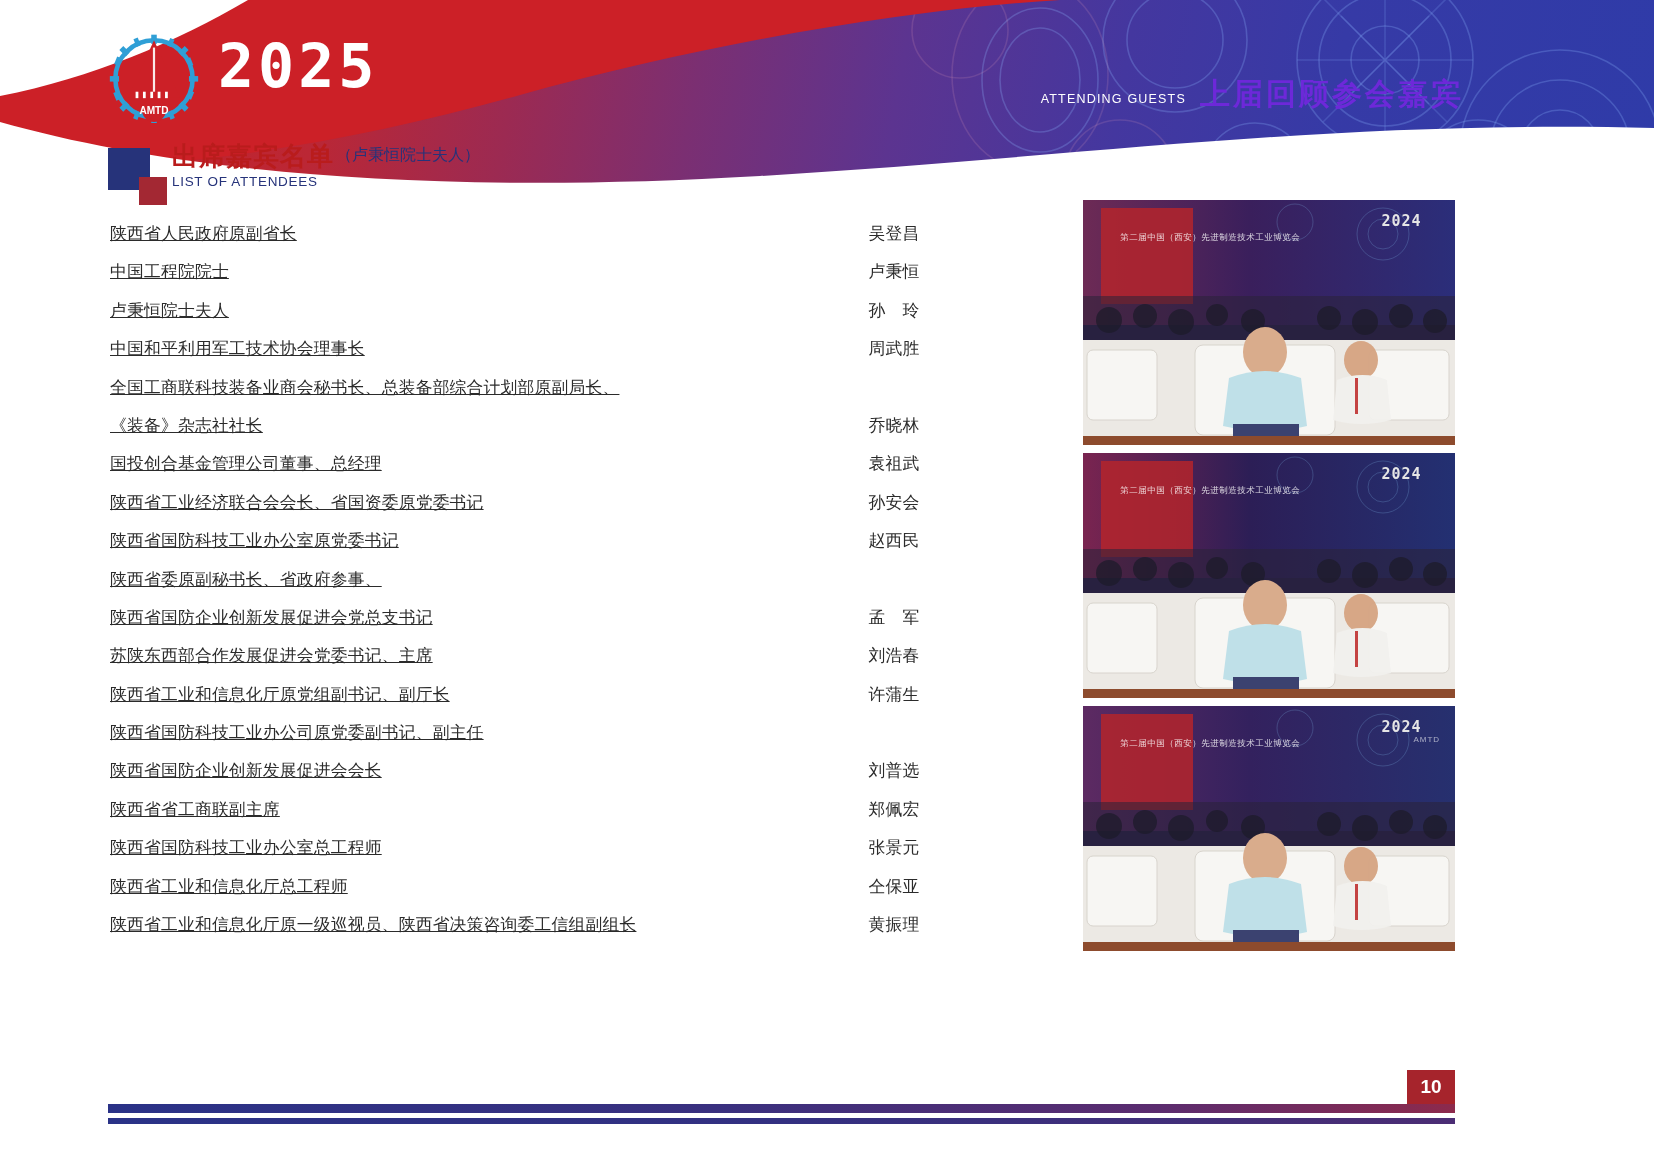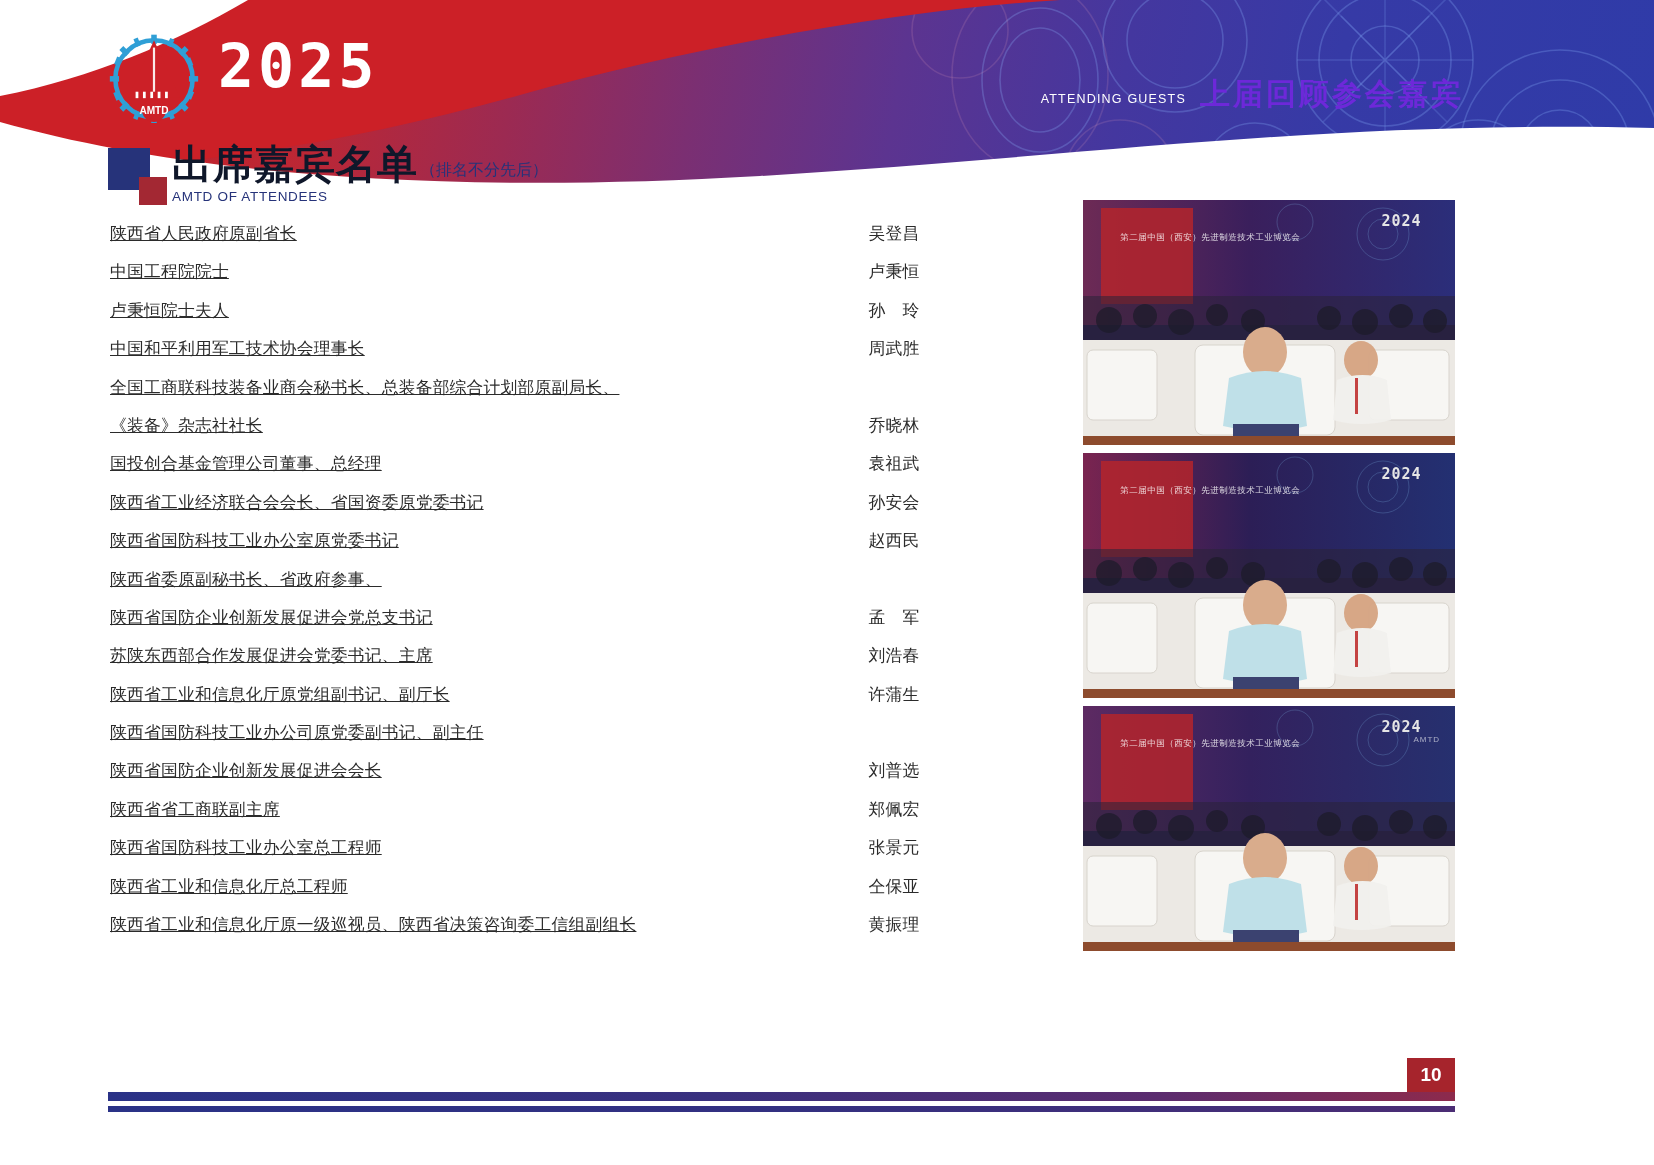--- a/index.html
+++ b/index.html
@@ -77,21 +77,21 @@
   
   #section-title {
     position: absolute; left: 108px; top: 143px;
     display: flex; align-items: flex-start;
   }
   #sq-blue { position: absolute; left: 0; top: 5px; width: 42px; height: 42px; background: #26337a; }
   #sq-red  { position: absolute; left: 31px; top: 34px; width: 28px; height: 28px; background: #a32833; }
   #title-text-wrap { position: relative; margin-left: 64px; }
   #title-row { display: flex; align-items: flex-end; }
   #title-cn {
-    font-size: 40px; font-weight: bold; color: #0f172a;
+    font-size: 26px; font-weight: bold; color: #b91c1c;
     letter-spacing: 1px; line-height: 1.05;
   }
   #title-note {
     font-size: 16px; color: #26337a; margin-left: 2px;
     padding-bottom: 4px; white-space: nowrap;
   }
   #title-en {
     margin-top: 4px; font-size: 13.5px; letter-spacing: 0.7px;
     color: #26337a; font-weight: 500;
   }
@@ -135,21 +135,21 @@
     font-size: 15px; font-weight: bold;
     color: #e5e5e5; letter-spacing: 1px;
   }
   .ph-amtd {
     position: absolute; right: 4%; top: 12%;
     font-size: 8px; color: rgba(255,255,255,0.6); letter-spacing: 1px;
   }
 
   
   #footer {
-    position: absolute; left: 0; bottom: 12px; width: 1654px; height: 110px;
+    position: absolute; left: 0; bottom: 0; width: 1654px; height: 110px;
   }
   #footer-bar1 {
     position: absolute; left: 108px; bottom: 52px; width: 1347px; height: 9px;
     background: linear-gradient(90deg, #2a3287 0%, #39307f 45%, #5b2c6f 78%, #8d2a4c 100%);
   }
   #footer-bar2 {
     position: absolute; left: 108px; bottom: 41px; width: 1347px; height: 6px;
     background: linear-gradient(90deg, #2a3287 0%, #333081 50%, #4b2d74 100%);
   }
   #page-badge {
@@ -257,23 +257,23 @@
       <div id="hdr-cn">上届回顾参会嘉宾</div>
     </div>
   </div>
 
   <div id="section-title">
     <div id="sq-blue"></div>
     <div id="sq-red"></div>
     <div id="title-text-wrap">
       <div id="title-row">
         <div id="title-cn">出席嘉宾名单</div>
-        <div id="title-note">（排名不分先后）</div>
-      </div>
-      <div id="title-en">AMTD OF ATTENDEES</div>
+        <div id="title-note">（卢秉恒院士夫人）</div>
+      </div>
+      <div id="title-en">LIST OF ATTENDEES</div>
     </div>
   </div>
 
   <div id="list">
       <div class="list-row">
         <div class="row-title">陕西省人民政府原副省长</div>
         <div class="row-name">吴登昌</div>
       </div>
       <div class="list-row">
         <div class="row-title">中国工程院院士</div>

